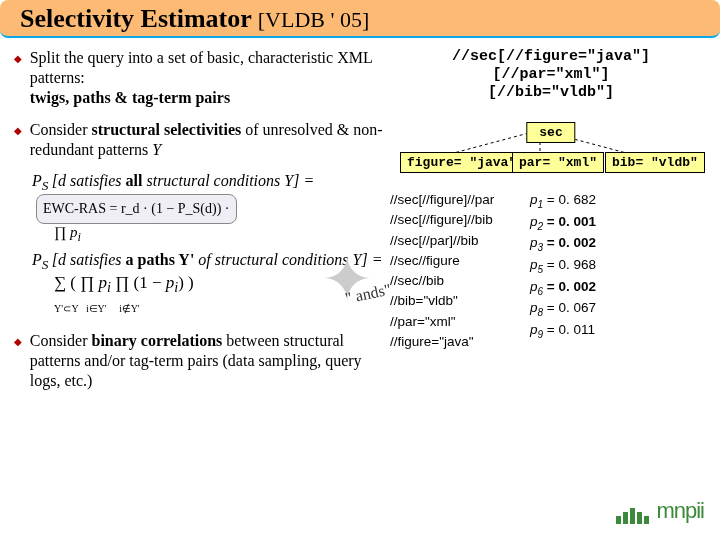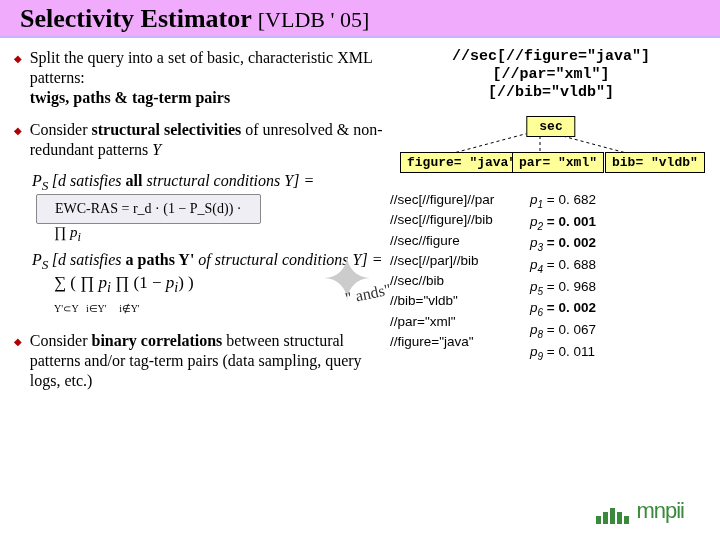--- a/index.html
+++ b/index.html
@@ -1,39 +1,39 @@
 <!DOCTYPE html>
 <html><head>
 <meta charset="utf-8">
 <style>
 body { margin:0; padding:0; width:720px; height:540px; font-family:"Times New Roman",serif; background:#fff; color:#000; position:relative; overflow:hidden; }
-.title-bar { background:#f0abfc; border-bottom:2px solid #c4b5fd; padding:4px 20px 2px 20px; }
+.title-bar { background:#fdba74; border-bottom:2px solid #0ea5e9; padding:4px 20px 2px 20px;border-radius:8px; }
 .title-bar h1 { margin:0; font-size:26px; font-weight:bold; }
 .title-bar .ref { font-weight:normal; font-size:22px; }
 .content { display:flex; padding:10px 8px 0 14px; }
 .left { width:370px; }
 .right { flex:1; padding-left:6px; }
 .bullet { display:flex; margin-bottom:12px; font-size:16px; line-height:1.25; }
 .bullet .marker { color:#b00000; font-size:10px; margin-right:8px; margin-top:5px; }
 .bullet .body { flex:1; }
 .bi { font-weight:bold; }
 .codeblock { font-family:"Courier New",monospace; font-weight:bold; font-size:15px; text-align:center; line-height:1.2; margin-bottom:8px; }
 .tree { text-align:center; margin:4px 0 10px 0; position:relative; height:70px; }
-.tree .root { display:inline-block; background:#ffff99; border:1px solid #000; padding:2px 12px; font-family:"Courier New",monospace; font-weight:bold; font-size:13px; position:absolute; left:50%; transform:translateX(-50%); top:6px; }
+.tree .root { display:inline-block; background:#ffff99; border:1px solid #000; padding:2px 12px; font-family:"Courier New",monospace; font-weight:bold; font-size:13px; position:absolute; left:50%; transform:translateX(-50%); top:12px; }
 .tree .leaf { display:inline-block; background:#ffff99; border:1px solid #000; padding:2px 6px; font-family:"Courier New",monospace; font-weight:bold; font-size:13px; position:absolute; top:42px; white-space:nowrap; }
 .tree svg { position:absolute; left:0; top:0; width:100%; height:100%; pointer-events:none; }
 .tbl { display:flex; font-family:Arial,sans-serif; font-size:13.5px; line-height:1.5; }
 .tbl .col1 { width:140px; }
 .tbl .col2 { flex:1; }
 .tbl .pv { font-style:italic; }
 .tbl .sub { font-size:10px; vertical-align:sub; font-style:italic; }
-.formula-box { background:#eeeef4; border:1px solid #888; border-radius:2px; padding:6px 18px; font-size:14px; display:inline-block; margin-left:4px; font-family:"Times New Roman",serif; }
+.formula-box { background:#eeeef4; border:1px solid #888; border-radius:8px; padding:6px 6px; font-size:14px; display:inline-block; margin-left:4px; font-family:"Times New Roman",serif; }
 .indent { margin-left:22px; font-size:15px; }
 .ps-row { margin:6px 0 4px 18px; font-size:16px; }
-.logo { position:absolute; right:36px; bottom:16px; font-family:Arial,sans-serif; font-size:22px; color:#3b8a3b; letter-spacing:-1px; }
+.logo { position:absolute; right:16px; bottom:16px; font-family:Arial,sans-serif; font-size:22px; color:#3b8a3b; letter-spacing:-1px; }
 .logo .bars span{ display:inline-block; width:5px; background:#3b8a3b; margin-right:2px; vertical-align:bottom;}
 .ands { position:absolute; left:345px; top:285px; font-family:"Brush Script MT",cursive; font-size:16px; color:#333; transform:rotate(-12deg); }
 .star { position:absolute; left:322px; top:262px; color:#ccc; font-size:60px; line-height:0.6; }
 </style>
 </head>
 <body>
 
 <div class="title-bar">
   <h1>
     <span>Selectivity Estimator</span>
@@ -98,32 +98,31 @@
       <div class="root">sec</div>
       <div class="leaf" style="left:10px;">figure= "java"</div>
       <div class="leaf" style="left:122px;">par= "xml"</div>
       <div class="leaf" style="left:215px;">bib= "vldb"</div>
     </div>
 
     <div class="tbl">
       <div class="col1">
         <div>//sec[//figure]//par</div>
         <div>//sec[//figure]//bib</div>
+        <div>//sec[//par]//bib</div>
         <div>//sec//figure</div>
-        <div>//sec[//par]//bib</div>
         <div>//sec//bib</div>
         <div>//bib="vldb"</div>
         <div>//par="xml"</div>
         <div>//figure="java"</div>
       </div>
       <div class="col2">
         <div><span class="pv">p</span><span class="sub">1</span><span> = 0. 682</span></div>
         <div><span class="pv">p</span><span class="sub">2</span><b> = 0. 001</b></div>
         <div><span class="pv">p</span><span class="sub">3</span><b> = 0. 002</b></div>
-        <div><span class="pv">p</span><span class="sub">4</span><span> = 0. 688</span></div>
         <div><span class="pv">p</span><span class="sub">5</span><span> = 0. 968</span></div>
         <div><span class="pv">p</span><span class="sub">6</span><b> = 0. 002</b></div>
         <div><span class="pv">p</span><span class="sub">8</span><span> = 0. 067</span></div>
         <div><span class="pv">p</span><span class="sub">9</span><span> = 0. 011</span></div>
       </div>
     </div>
   </div>
 </div>
 
 <div class="star">✦</div>

